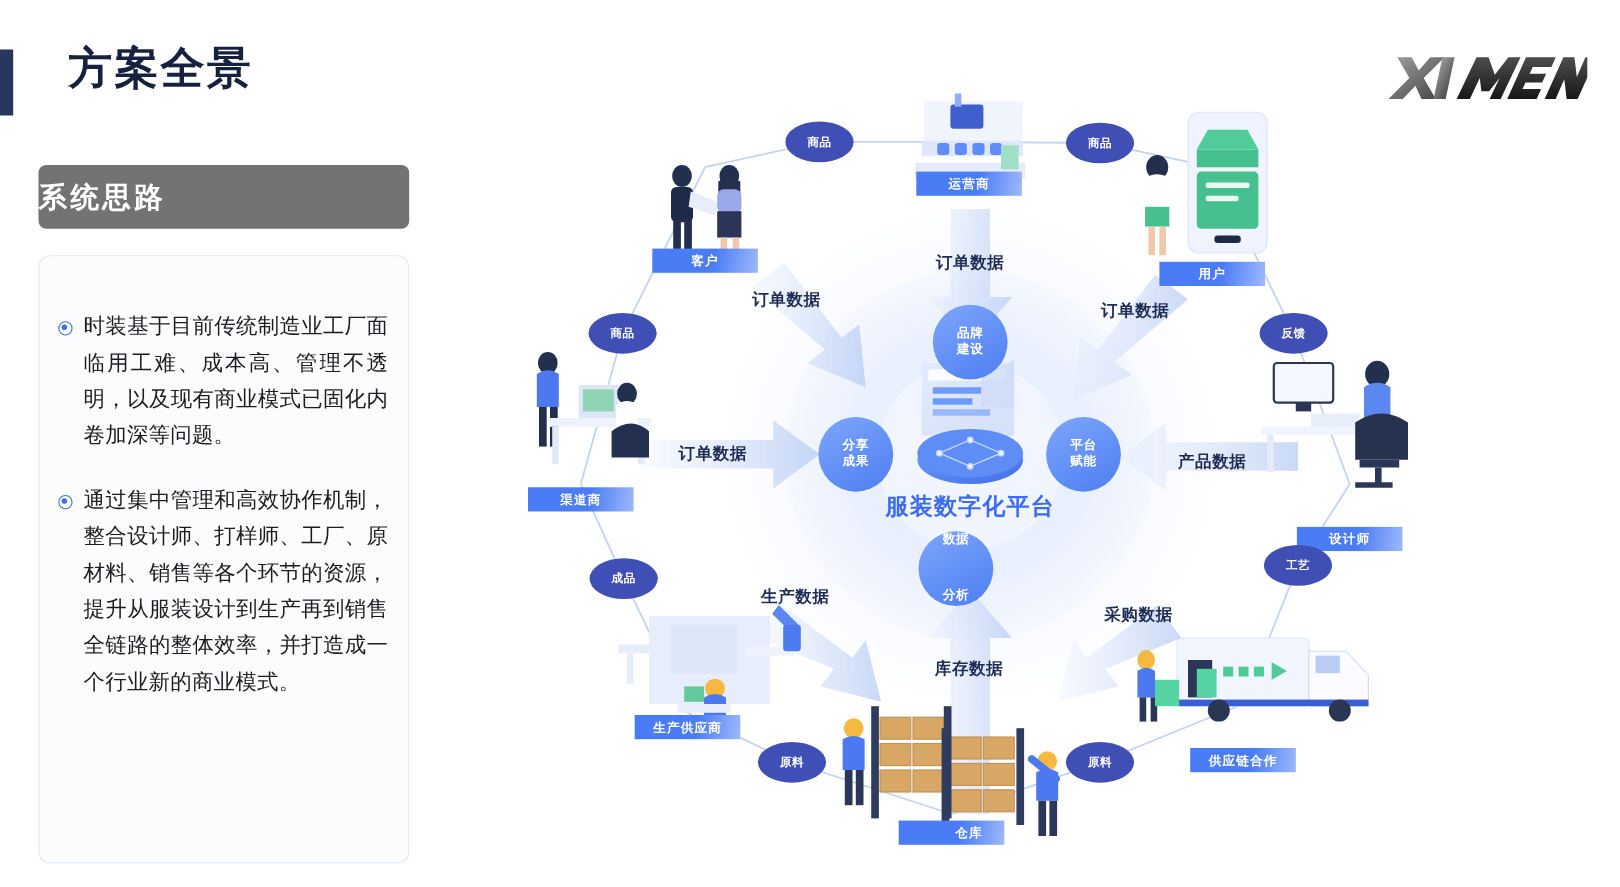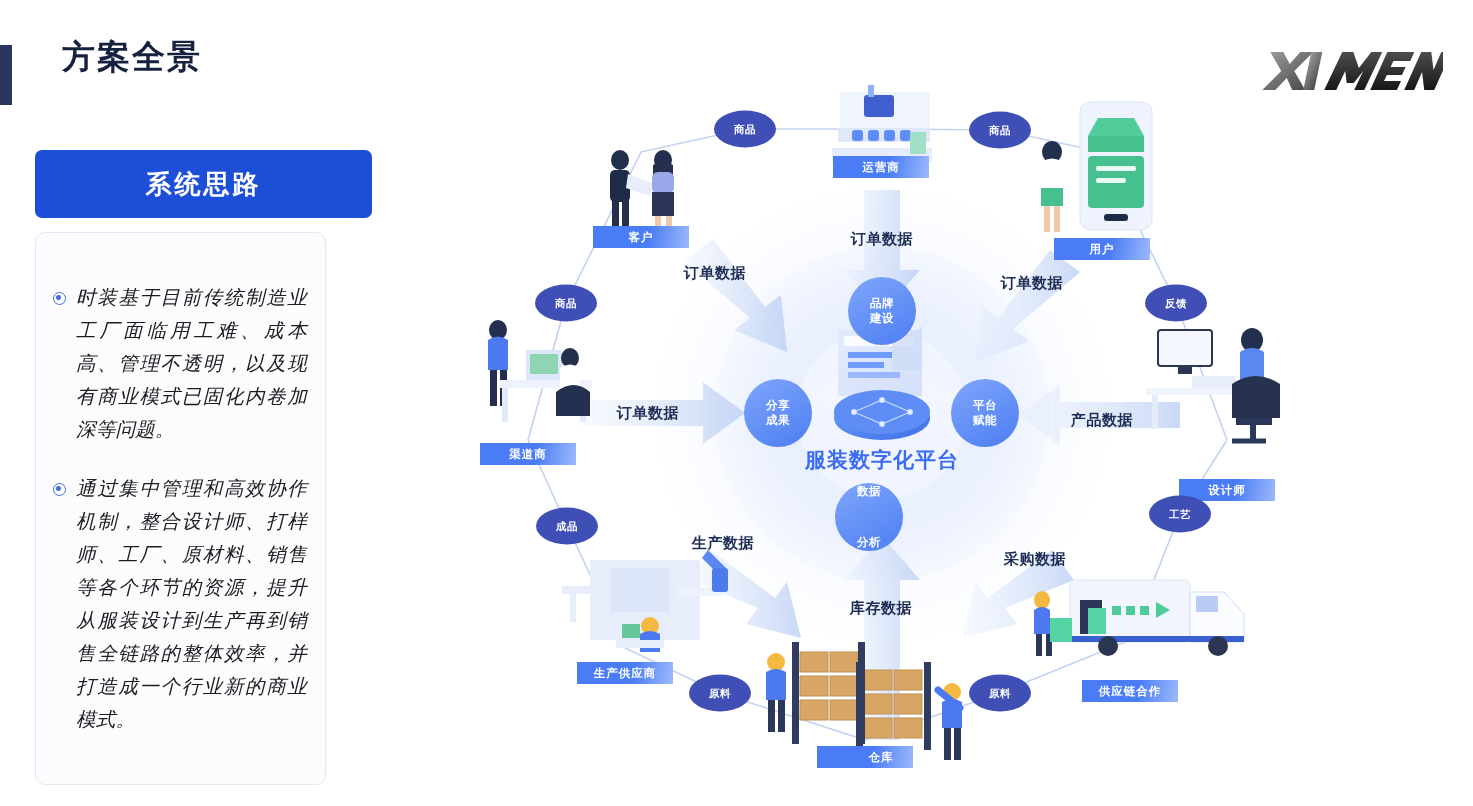--- a/index.html
+++ b/index.html
@@ -12,47 +12,46 @@
   .page { position: relative; width: 1473px; height: 806px; background: #fff; }
 
   
   .accent-bar {
     position: absolute; left: 0; top: 45px;
     width: 12px; height: 60px; background: #27375f;
   }
   .page-title {
     position: absolute; left: 62px; top: 38px;
     font-family: "Liberation Serif", "DejaVu Serif", serif;
-    font-size: 33px; font-weight: 700; color: #16213f;
+    font-size: 40px; font-weight: 700; color: #16213f;
     letter-spacing: 2px; line-height: 1.2;
   }
   .logo {
     position: absolute; right: 30px; top: 44px;
     height: 46px; display: flex; align-items: center;
   }
   .logo svg { display: block; }
 
   .section-chip {
     position: absolute; left: 35px; top: 150px;
-    width: 337px; height: 68px; border-radius: 7px;
-    background: #1d4ed8;
-    display: flex; align-items: center; justify-content: center;
+    width: 337px; height: 58px; border-radius: 7px;
+    background: #737373;
+    display: flex; align-items: center; justify-content: flex-start;
   }
   .section-chip span {
     font-family: "Liberation Serif", "DejaVu Serif", serif;
     font-size: 26px; font-weight: 700; color: #ffffff; letter-spacing: 3px;
   }
 
   .content-card {
     position: absolute; left: 35px; top: 232px;
-    width: 291px; height: 553px;
+    width: 337px; height: 553px;
     border: 1px solid #e3e8f5; border-radius: 10px;
     background: #fcfcfe;
     padding: 48px 18px 20px 14px;
-    font-style: italic;
   }
   .bullet-list { list-style: none; }
   .bullet-item {
     position: relative; padding-left: 26px; margin-bottom: 26px;
     font-family: "Liberation Serif", "DejaVu Serif", serif;
     font-size: 19.5px; line-height: 33px; color: #1c1c20;
     text-align: justify; letter-spacing: 0.2px;
   }
   .bullet-item::before {
     content: ""; position: absolute; left: 3px; top: 11px;
@@ -381,21 +380,21 @@
       <span>成果</span>
     </div>
 
     <div class="hub-title" style="left:442px; top:420px;">服装数字化平台</div>
 
     <div class="node-rect" style="left:441px; top:127px;">运营商</div>
     <div class="node-rect" style="left:201px; top:197px;">客户</div>
     <div class="node-rect" style="left:662px; top:209px;">用户</div>
     <div class="node-rect" style="left:88px;  top:414px;">渠道商</div>
     <div class="node-rect" style="left:787px; top:434px;margin-top:16px;">设计师</div>
-    <div class="node-rect" style="left:185px; top:621px;margin-top:12px;">生产供应商</div>
+    <div class="node-rect" style="left:185px; top:621px;">生产供应商</div>
     <div class="node-rect" style="left:690px; top:615px;margin-top:36px;">供应链合作</div>
     <div class="node-rect" style="left:425px; top:717px;padding-left:42px;">仓库</div>
 
     <div class="node-oval" style="left:305px; top:89px;">商品</div>
     <div class="node-oval" style="left:560px; top:90px;">商品</div>
     <div class="node-oval" style="left:126px; top:263px;">商品</div>
     <div class="node-oval" style="left:736px; top:263px;">反馈</div>
     <div class="node-oval" style="left:740px; top:474px;">工艺</div>
     <div class="node-oval" style="left:127px; top:486px;">成品</div>
     <div class="node-oval" style="left:280px; top:653px;">原料</div>

